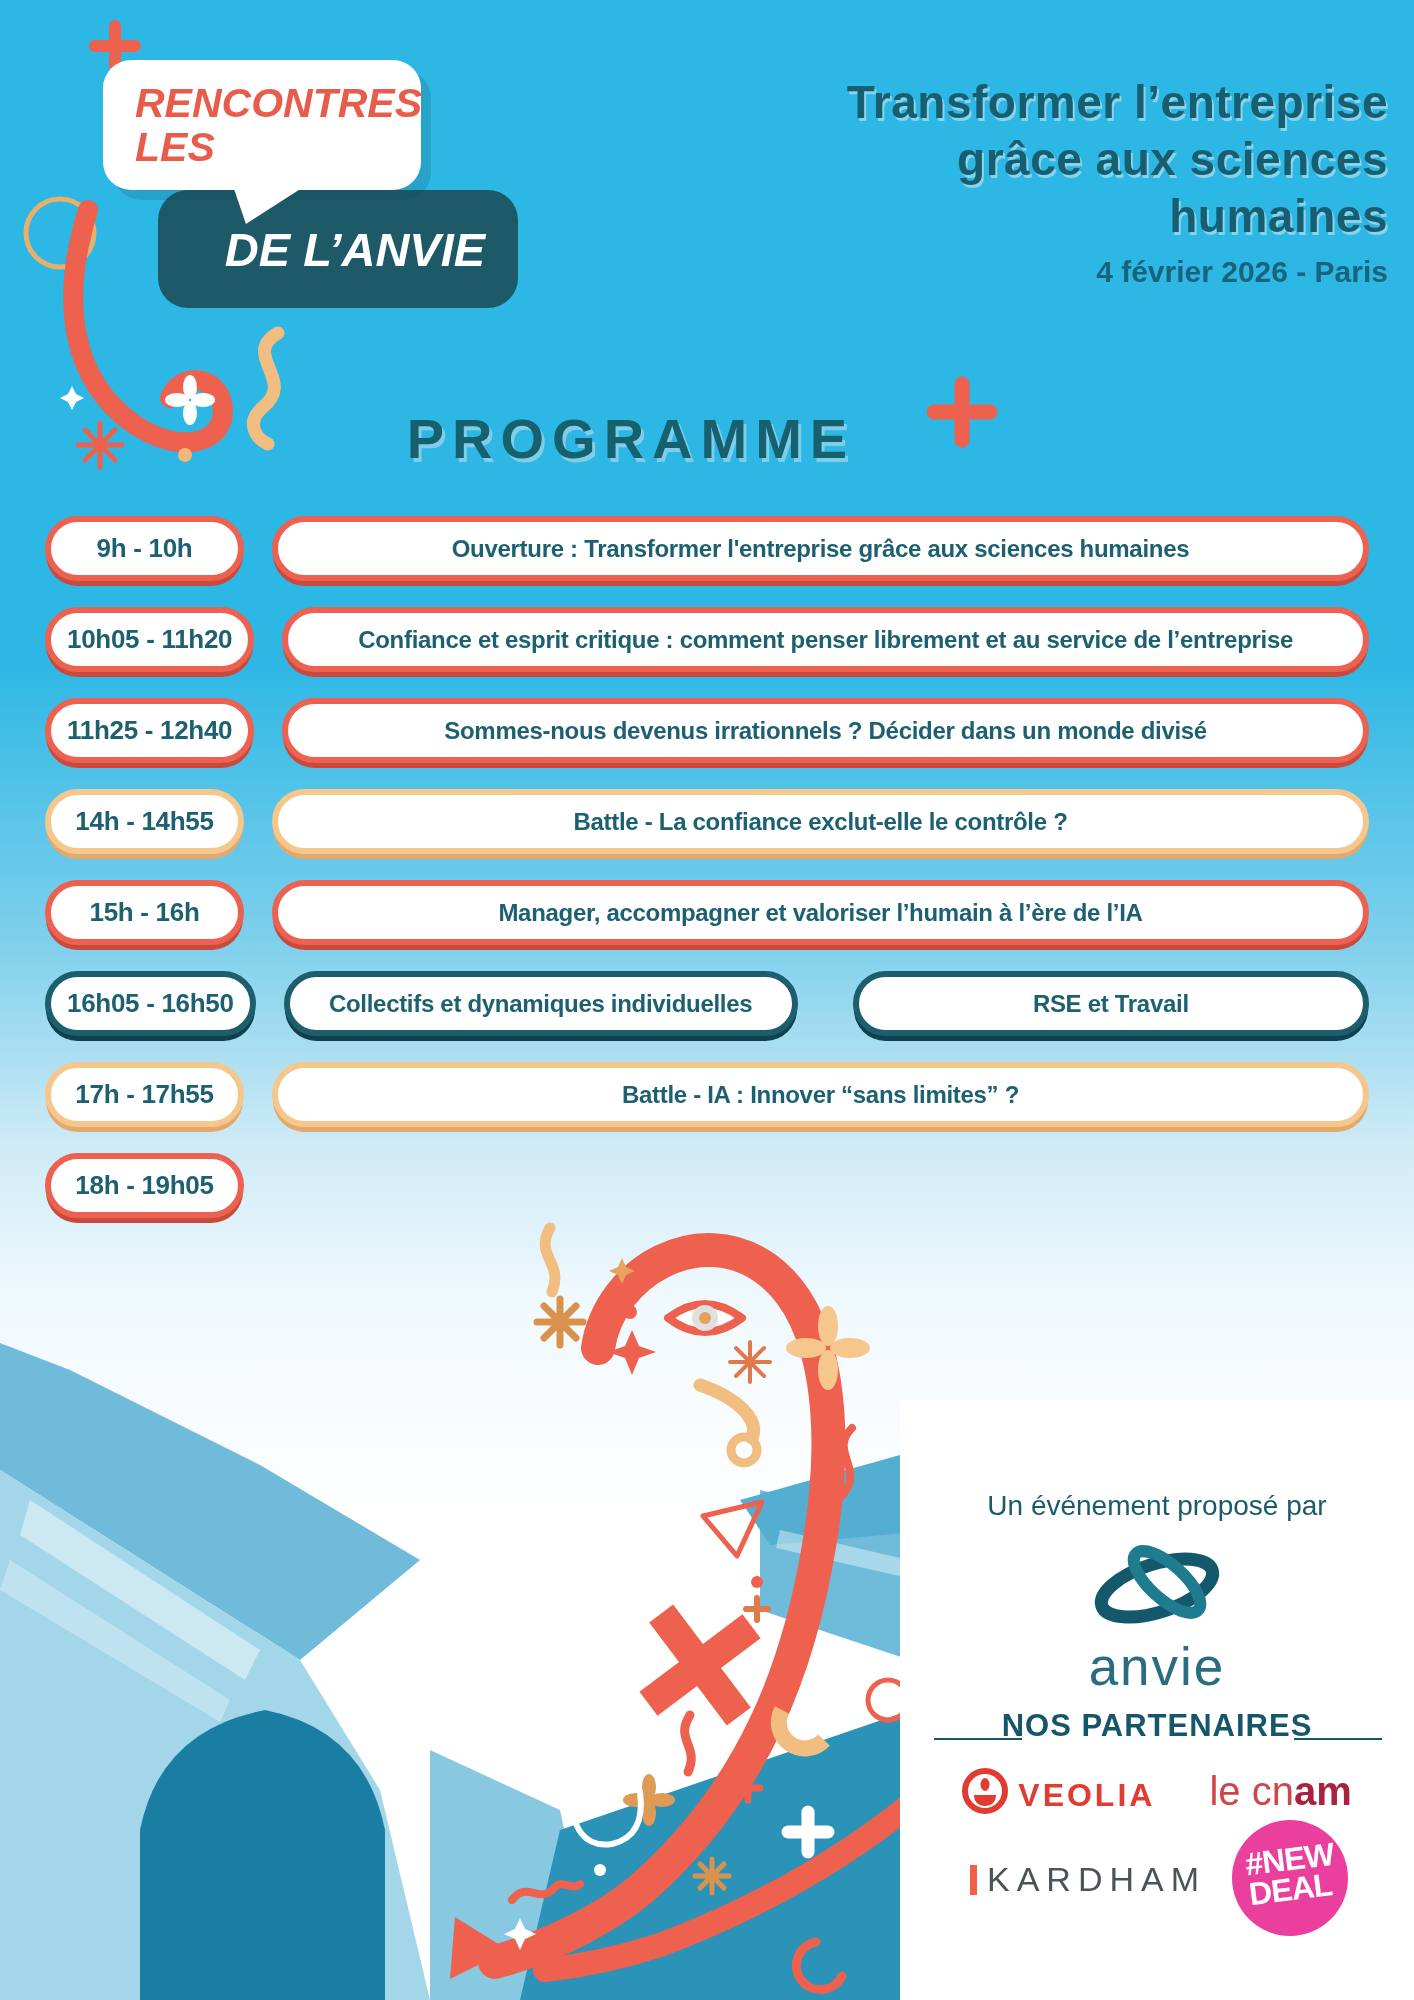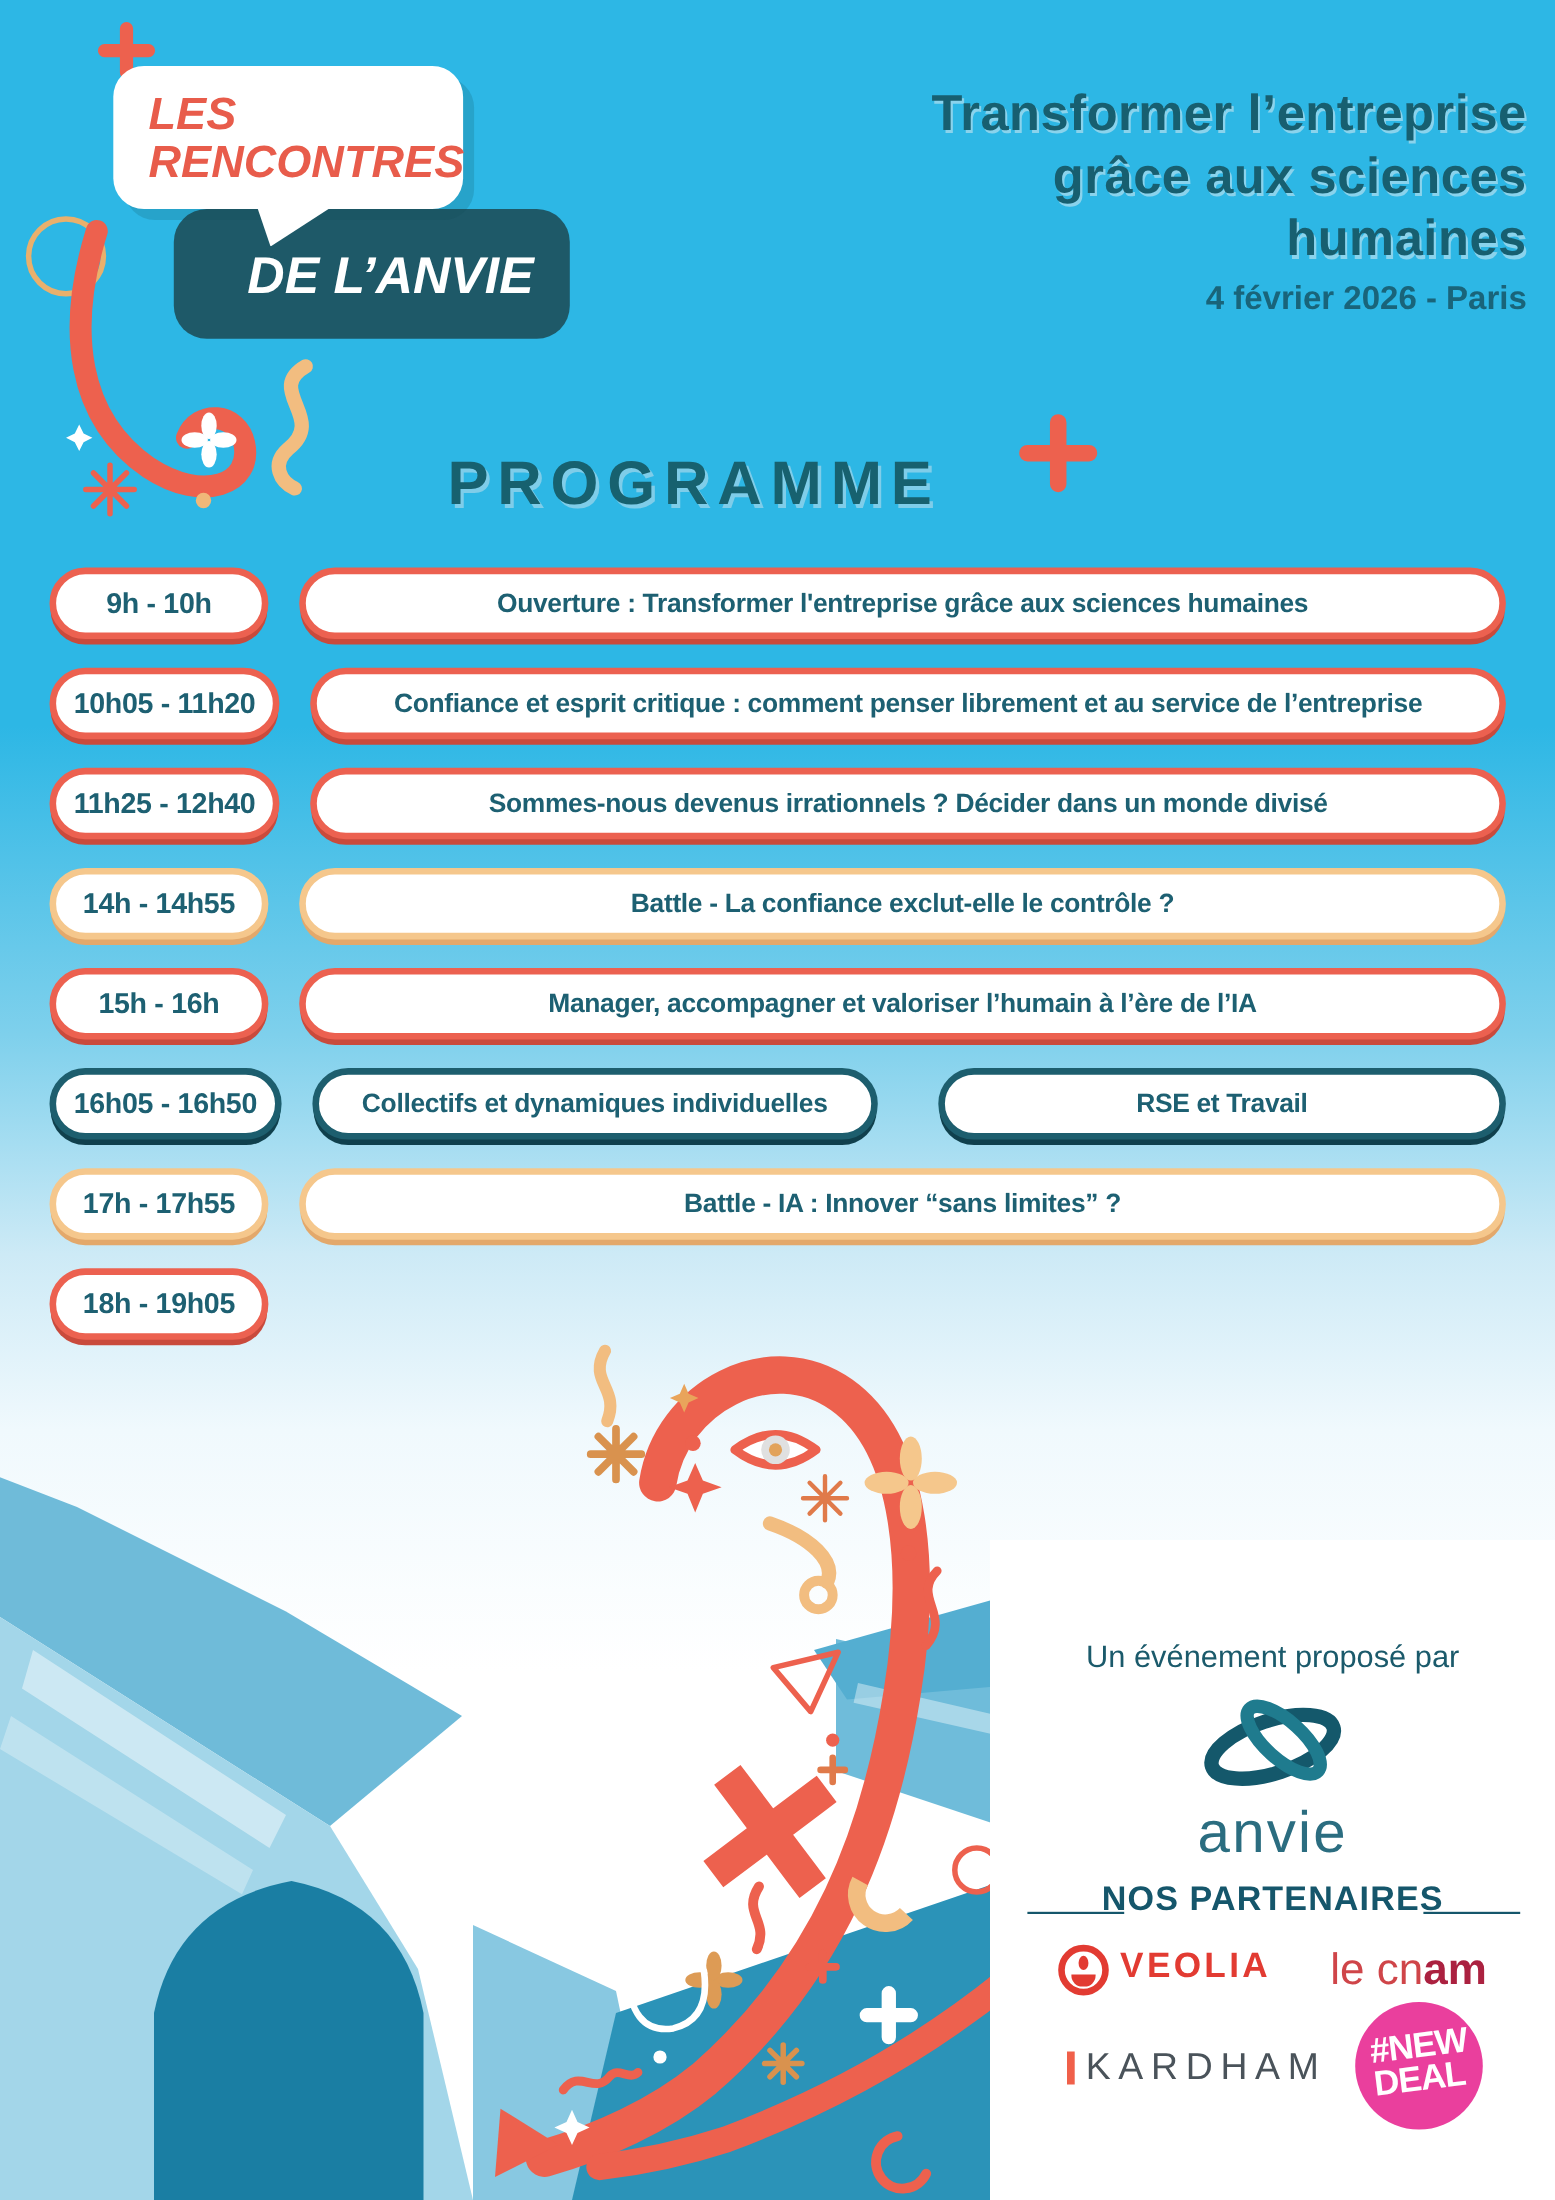--- a/index.html
+++ b/index.html
@@ -83,21 +83,21 @@
   .proposed{ position:absolute; left:0; top:90px; width:514px; text-align:center;
     color:#1b5a6b; font-weight:500; font-size:28px;}
   .anvie-logo{position:absolute; left:182px; top:140px;}
   .anvie-word{position:absolute; left:0; top:236px; width:514px; text-align:center;
     color:#2b6d80; font-weight:400; font-size:53px; letter-spacing:2px;}
   .partners-heading{position:absolute; left:0; top:308px; width:514px; text-align:center;
     color:#15566b; font-weight:700; font-size:31px; letter-spacing:1px;}
   .ph-line{position:absolute; top:338px; width:88px; height:2px; background:#15566b;}
   .ph-line.left{left:34px;} .ph-line.right{right:32px;}
   .partner-row1{position:absolute; left:0; top:368px; width:514px; display:flex; align-items:center; justify-content:center; gap:22px;}
-  .veolia{display:flex; align-items:flex-start; gap:10px;}
+  .veolia{display:flex; align-items:flex-end; gap:10px;}
   .v-outer{position:relative; width:46px; height:46px; border:6px solid #e23b32; border-radius:50%; background:#fff; box-sizing:border-box;}
   .v-head{position:absolute; left:50%; top:4px; transform:translateX(-50%); width:9px; height:13px; background:#e23b32; border-radius:50%;}
   .v-body{position:absolute; left:6px; right:6px; bottom:2px; height:11px; background:#e23b32; border-radius:0 0 10px 10px;}
   .veolia-word{color:#e23b32; font-weight:700; font-size:32px; letter-spacing:3px;}
   .cnam{font-size:40px; white-space:nowrap;margin-left:32px;}
   .cnam .le{color:#cf4549; font-weight:300;}
   .cnam .cn{color:#cf4549; font-weight:400;}
   .cnam .am{color:#ab2140; font-weight:700;}
   .kardham{position:absolute; left:70px; top:460px; display:flex; align-items:center;}
   .k-bar{width:7px; height:30px; background:#f0604a; margin-right:10px;}
@@ -261,22 +261,22 @@
       </g>
     <g>
         <path d="M962 1952 L967 1963 L978 1968 L967 1973 L962 1984 L957 1973 L946 1968 L957 1963 Z" fill="#ffffff"></path>
       </g>
   </svg>
 
   <div class="bubble-teal">
     <span>DE L’ANVIE</span>
   </div>
   <div class="bubble-white">
+    <span>RENCONTRES</span>
     <span>LES</span>
-    <span>RENCONTRES</span>
   </div>
   <div class="bubble-tail"></div>
 
   <div class="header-title">
     <div class="line">Transformer l’entreprise</div>
     <div class="line">grâce aux sciences</div>
     <div class="line">humaines</div>
     <div class="date">4 février 2026 - Paris</div>
   </div>
 

